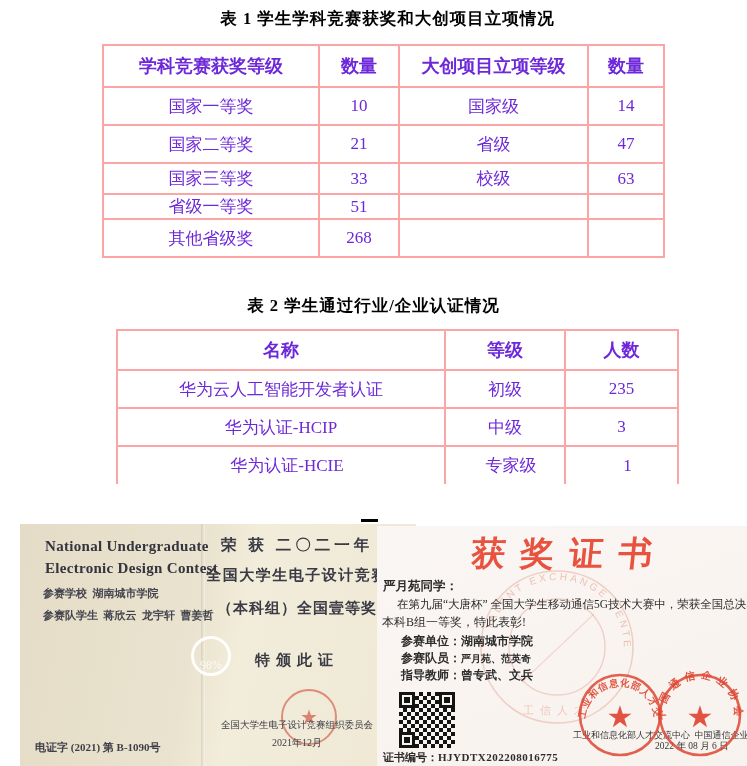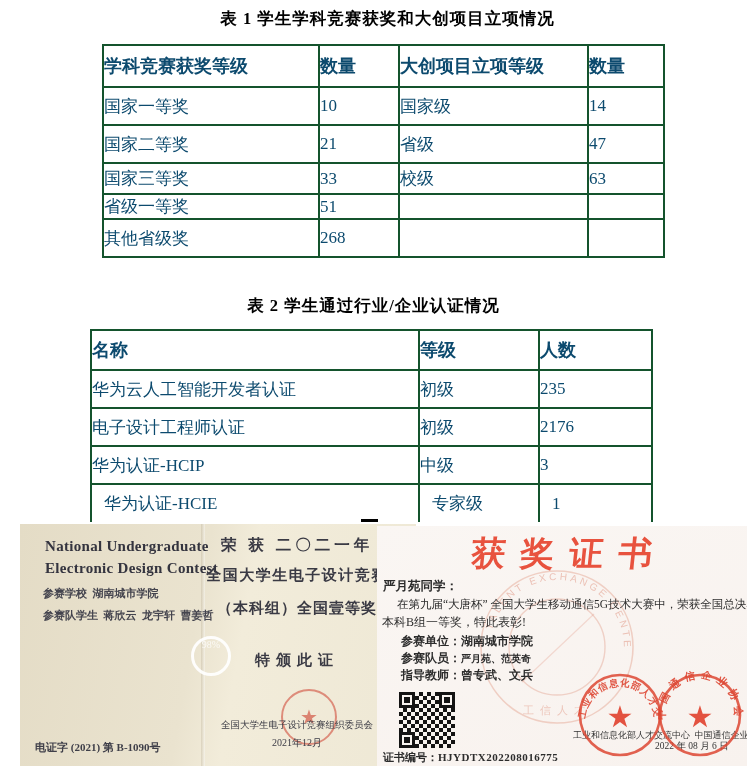--- a/index.html
+++ b/index.html
@@ -5,25 +5,25 @@
   html,body { margin:0; padding:0; }
   body { width:747px; height:766px; background:#ffffff; font-family:"Liberation Serif","DejaVu Serif",serif; }
   .page { position:relative; width:747px; height:766px; background:#fff; overflow:hidden; }
 
   .tbl-title { position:absolute; left:0; width:747px; text-align:center; font-weight:bold;
                font-size:16.5px; color:#000; letter-spacing:1px; }
   #t1-title { top:8px;padding-left:14px; }
   #t2-title { top:295px; }
 
   table.doc { position:absolute; border-collapse:collapse; table-layout:fixed; }
-  table.doc td { border:2px solid #14532d; text-align:left; vertical-align:middle;
-                 font-size:17px; color:#0c4a6e; padding:0; overflow:hidden; }
+  table.doc td { border:2px solid #fca5a5; text-align:center; vertical-align:middle;
+                 font-size:17px; color:#6d28d9; padding:0; overflow:hidden; }
   table.doc tr.hdr td { font-weight:bold; font-size:18px; }
   #table1 { left:102px; top:44px; }
-  #table2 { left:90px; top:329px; }
+  #table2 { left:116px; top:329px; }
   #table2 tr.lastrow td { border-bottom:none;padding-left:12px; }
 
   .border-dash { position:absolute; left:361px; top:519px; width:17px; height:3px; background:#000; }
 
   
   .cert-left { position:absolute; left:0; top:524px; width:396px; height:242px;
     background:linear-gradient(100deg,#e4dcc6 0%,#eae3cf 44%,#f2ecda 55%,#eee8d5 100%);
     color:#3c3c46; overflow:hidden;margin-left:20px; }
   .fold { position:absolute; left:181px; top:0; width:4px; height:242px;
     background:linear-gradient(to right, rgba(110,92,55,.16), rgba(255,255,255,.45)); }
@@ -34,22 +34,22 @@
   .cl-line2 { top:42px; font-size:15px; letter-spacing:1.5px; font-weight:600; }
   .cl-line3 { top:75px; font-size:15px; letter-spacing:1px; font-weight:600; }
   .cl-issue { top:127px; font-size:15px; font-weight:bold; letter-spacing:6px; }
   .cl-org   { top:195px; font-size:9.5px; letter-spacing:0; }
   .cl-date  { top:212px; font-size:10px; }
   .cl-certno { position:absolute; left:15px; top:216px; font-size:11px; font-weight:bold; color:#3f3f49; white-space:pre; }
   .cl-stamp { position:absolute; left:261px; top:165px; width:52px; height:52px; border-radius:50%;
     border:2px solid rgba(205,62,45,.55); display:flex; align-items:center; justify-content:center;
     color:rgba(205,62,45,.6); font-size:20px; }
   .cl-ring { position:absolute; left:171px; top:112px; width:34px; height:34px; border-radius:50%;
-    border:3px solid rgba(255,255,255,.92); display:flex; align-items:flex-start; justify-content:center;
-    font-size:10px; color:rgba(255,255,255,.8); font-family:Liberation Serif, serif; }
+    border:3px solid rgba(255,255,255,.92); display:flex; align-items:flex-end; justify-content:center;
+    font-size:12px; color:rgba(255,255,255,.8); font-family:Liberation Serif, serif; }
 
   
   .cert-right { position:absolute; left:377px; top:526px; width:370px; height:240px;
     background:linear-gradient(160deg,#faf6f3 0%,#f8f2ee 100%); color:#262626; overflow:hidden; }
   .cr-watermark { position:absolute; left:95px; top:36px; }
   .cr-title { position:absolute; left:0; top:5px; width:100%; text-align:center; font-size:34px;
     font-weight:bold; color:#e8523e; letter-spacing:15px; text-indent:15px; transform:skewX(-6deg); }
   .cr-text { position:absolute; white-space:nowrap; color:#2c2c2c; }
   .cr-salut { left:6px; top:52px; font-size:12.5px; font-weight:bold; }
   .cr-body1 { left:20px; top:71px; font-size:11.5px; }
@@ -140,25 +140,20 @@
       <td>名称</td>
       <td>等级</td>
       <td>人数</td>
     </tr>
     <tr style="height:38px">
       <td>华为云人工智能开发者认证</td>
       <td>初级</td>
       <td>235</td>
     </tr>
     <tr style="height:38px">
-      <td>电子设计工程师认证</td>
-      <td>初级</td>
-      <td>2176</td>
-    </tr>
-    <tr style="height:38px">
       <td>华为认证-HCIP</td>
       <td>中级</td>
       <td>3</td>
     </tr>
     <tr class="lastrow" style="height:38px">
       <td>华为认证-HCIE</td>
       <td>专家级</td>
       <td>1</td>
     </tr>
   </tbody>

